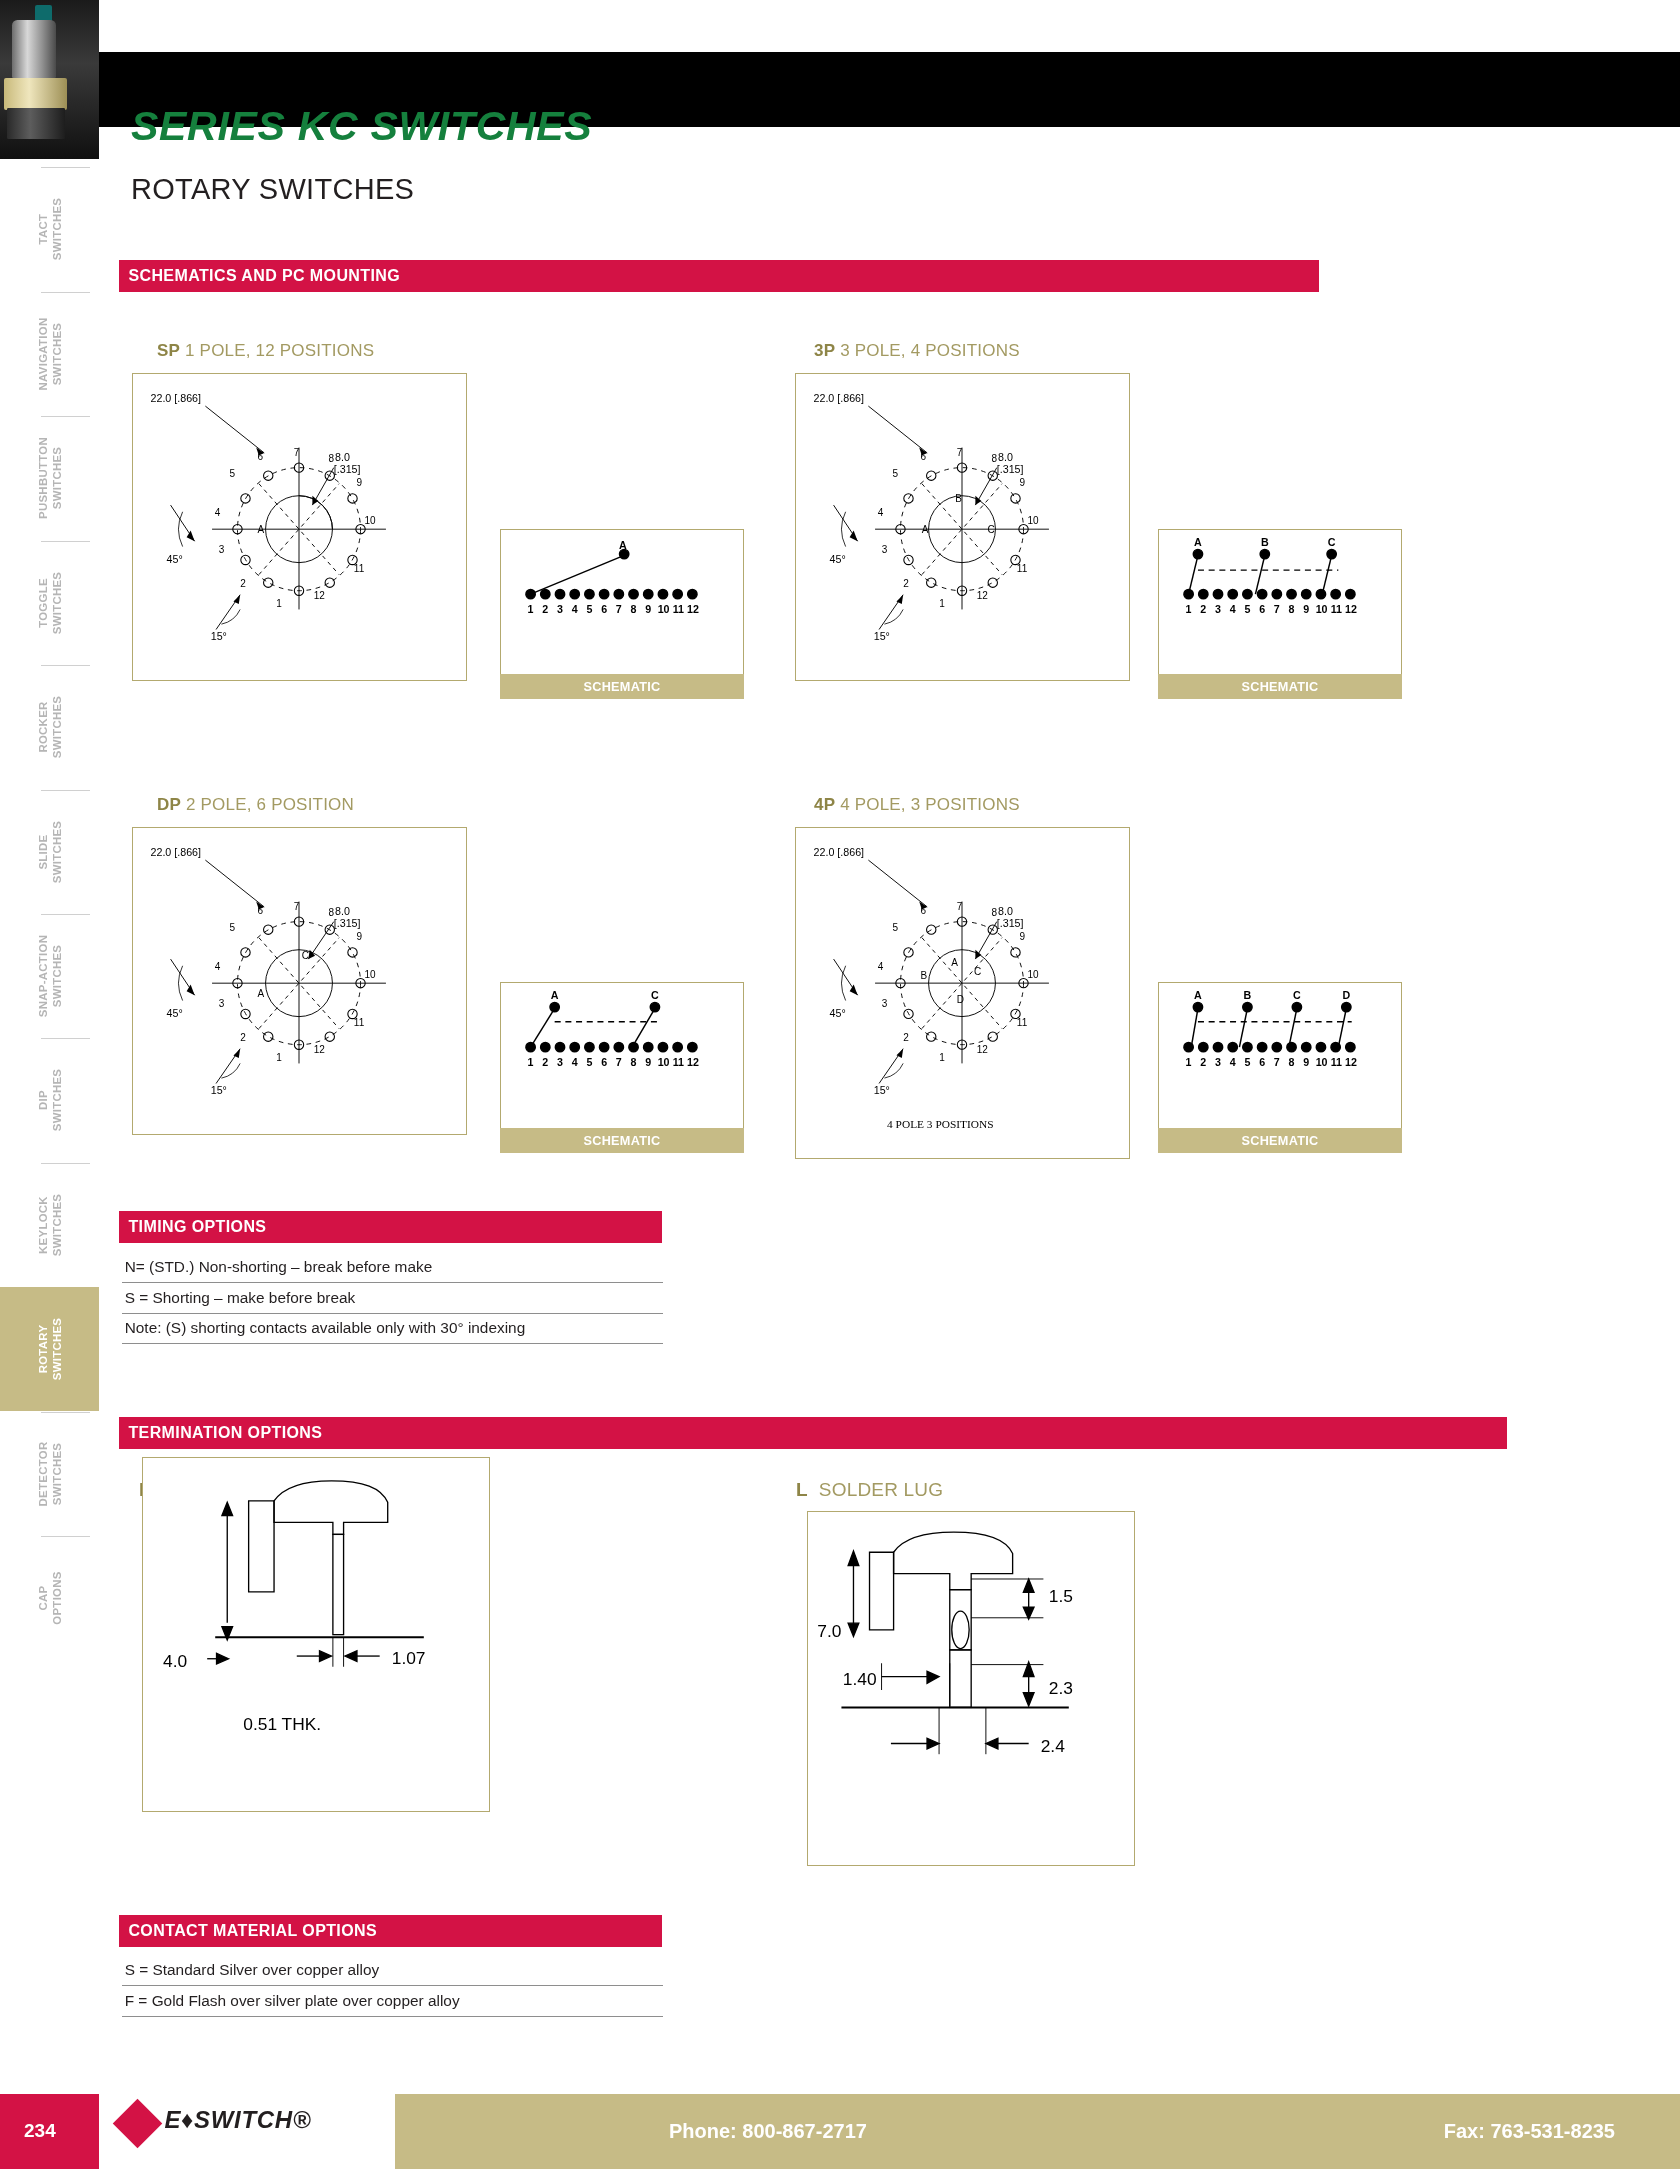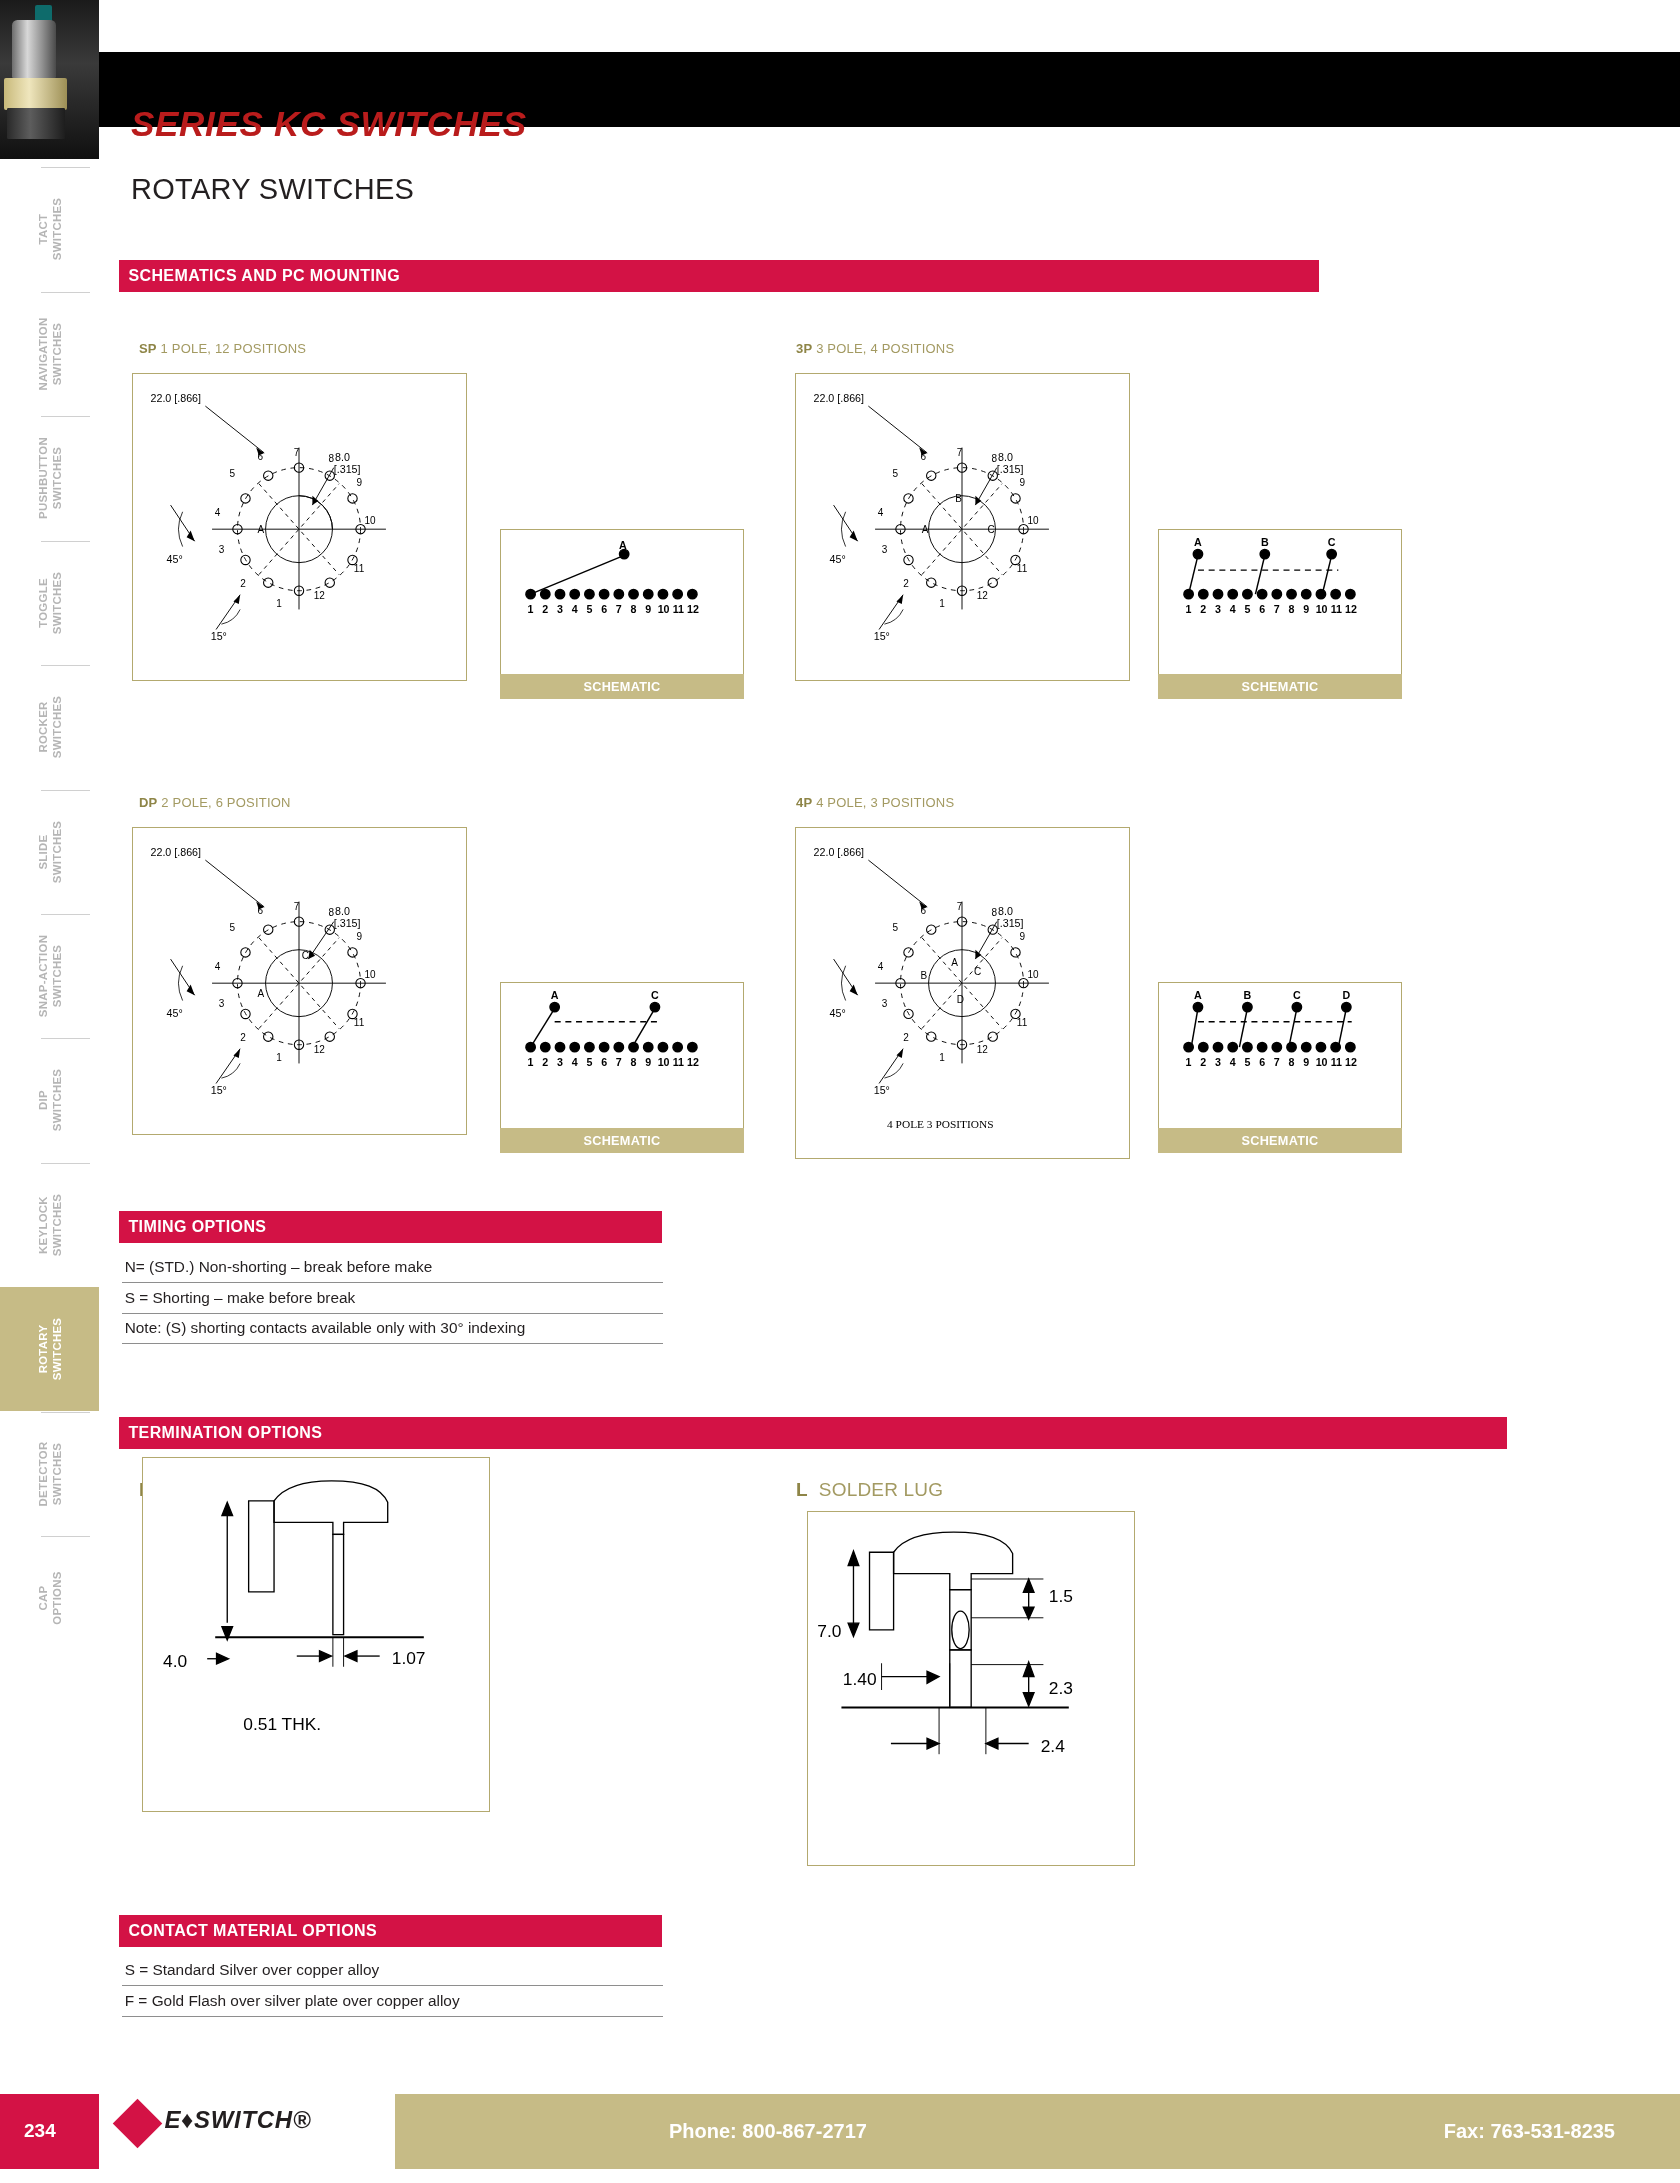--- a/index.html
+++ b/index.html
@@ -92,24 +92,24 @@
   
   #hdr-black {
     position: absolute;
     left: 99px; top: 52px;
     width: 1582px; height: 75px;
     background: #000000;
   }
   #hdr-title {
     position: absolute;
     left: 131px; top: 106px;
-    font-size: 35px;
+    font-size: 41px;
     font-weight: bold;
     font-style: italic;
-    color: #b91c1c;
+    color: #15803d;
     letter-spacing: 0.7px;
     line-height: 1;
   }
   #hdr-sub {
     position: absolute;
     left: 131px; top: 173px;
     font-size: 29px;
     color: #231f20;
     letter-spacing: 0.3px;
   }
@@ -124,23 +124,24 @@
     letter-spacing: 0.4px;
     display: flex;
     align-items: center;
     padding-left: 9.4px;
     box-sizing: border-box;
   }
 
   
   .diag-head {
     position: absolute;
-    font-size: 13px;
+    font-size: 17px;
     color: #a39a62;
     letter-spacing: 0.2px;
+    margin-left: 18px;
   }
   .diag-head b {
     color: #8e8547;
     font-weight: bold;
   }
 
   
   .obox {
     position: absolute;
     border: 1.3px solid #b3a96f;

